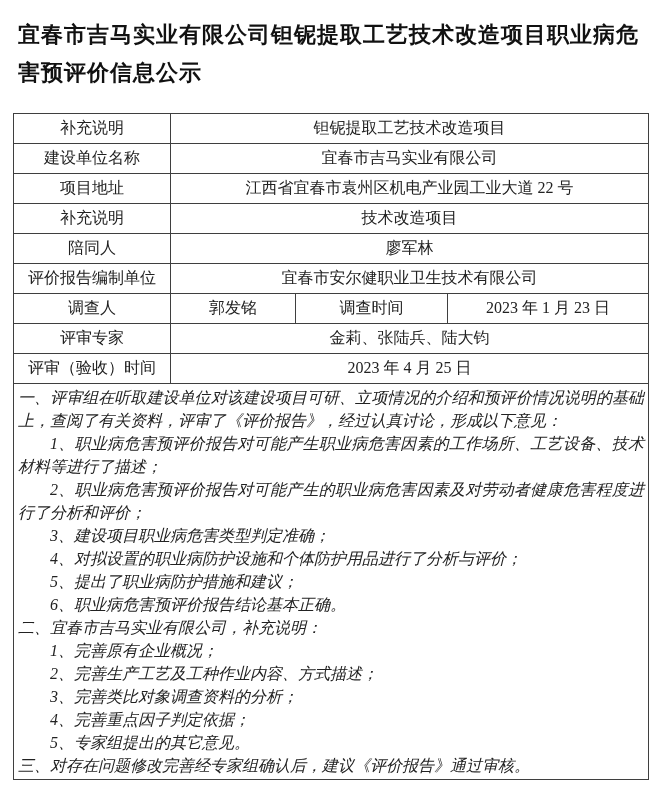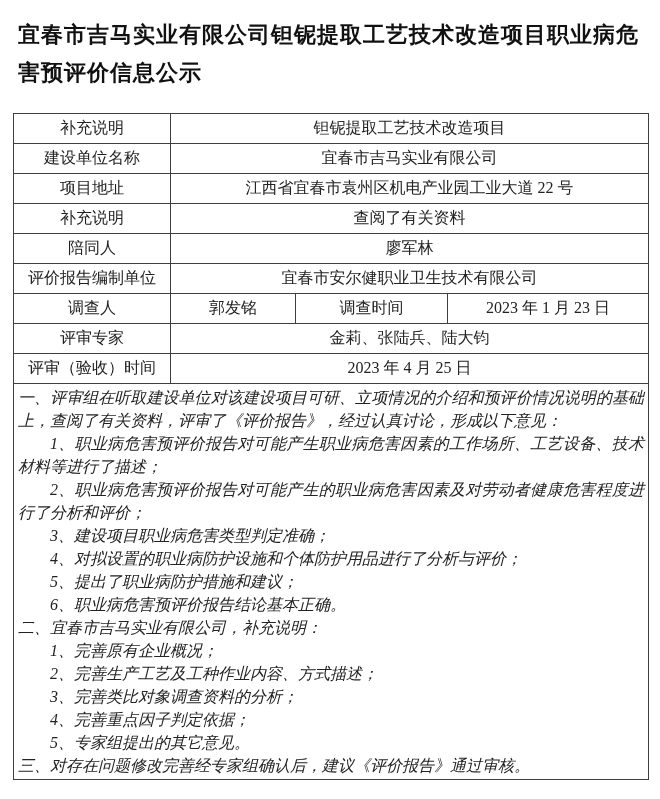--- a/index.html
+++ b/index.html
@@ -74,21 +74,21 @@
       <tr>
         <td>建设单位名称</td>
         <td colspan="3">宜春市吉马实业有限公司</td>
       </tr>
       <tr>
         <td>项目地址</td>
         <td colspan="3">江西省宜春市袁州区机电产业园工业大道 22 号</td>
       </tr>
       <tr>
         <td>补充说明</td>
-        <td colspan="3">查阅了有关资料</td>
+        <td colspan="3">技术改造项目</td>
       </tr>
       <tr>
         <td>陪同人</td>
         <td colspan="3">廖军林</td>
       </tr>
       <tr>
         <td>评价报告编制单位</td>
         <td colspan="3">宜春市安尔健职业卫生技术有限公司</td>
       </tr>
       <tr>

